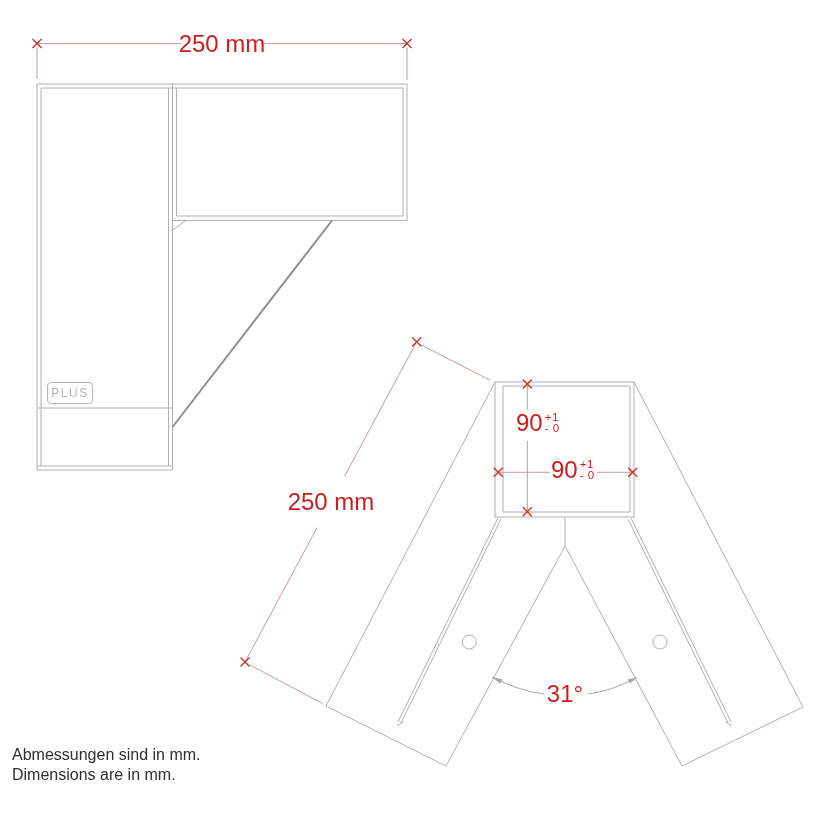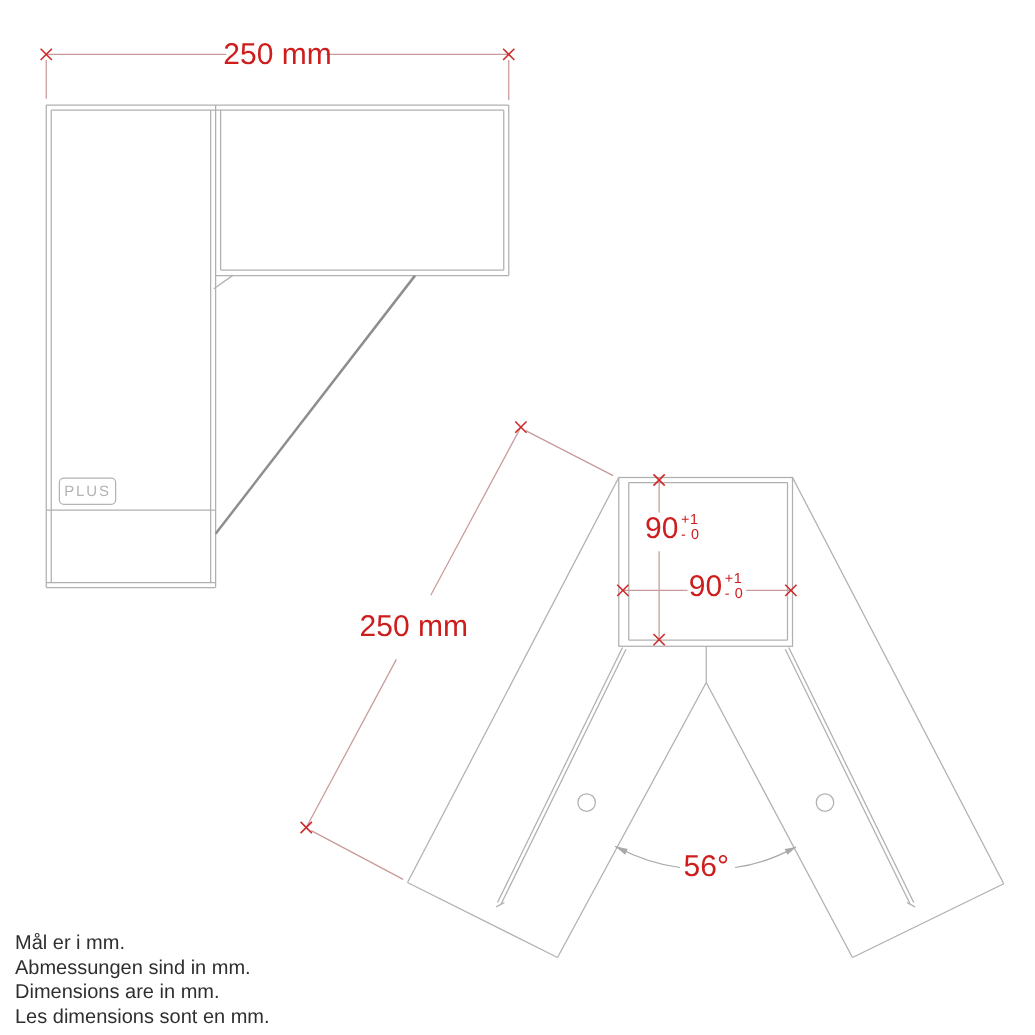--- a/index.html
+++ b/index.html
@@ -15,20 +15,21 @@
     position:absolute;
     color:#cd1d1d;
     font-size:24px;
     line-height:26px;
     text-align:center;
     white-space:nowrap;
   }
   .dim-90{
     position:absolute;
     display:flex;
+    align-items:center;
     color:#cd1d1d;
   }
   .dim-90 .val{font-size:24px;line-height:24px;}
   .dim-90 .tol{
     display:flex;flex-direction:column;
     font-size:11.5px;line-height:11.5px;
     margin-left:2px;letter-spacing:0.5px;
   }
   #angle-label{font-size:24px;}
   #plus-logo{
@@ -173,24 +174,22 @@
   </div>
 
   <div class="dim-90" style="left:551px;top:458px;">
     <span class="val">90</span>
     <span class="tol">
       <span>+1</span>
       <span>- 0</span>
     </span>
   </div>
 
-  <div class="dim-text" id="angle-label" style="left:529px;top:681px;width:72px;">56°</div>
+  <div class="dim-text" id="angle-label" style="left:529px;top:681px;width:72px;">31°</div>
 
   <div id="plus-logo">PLUS</div>
 
   <div id="notes">
-    <div>Mål er i mm.</div>
     <div>Abmessungen sind in mm.</div>
     <div>Dimensions are in mm.</div>
-    <div>Les dimensions sont en mm.</div>
   </div>
 
 </div>
 
 </body></html>

